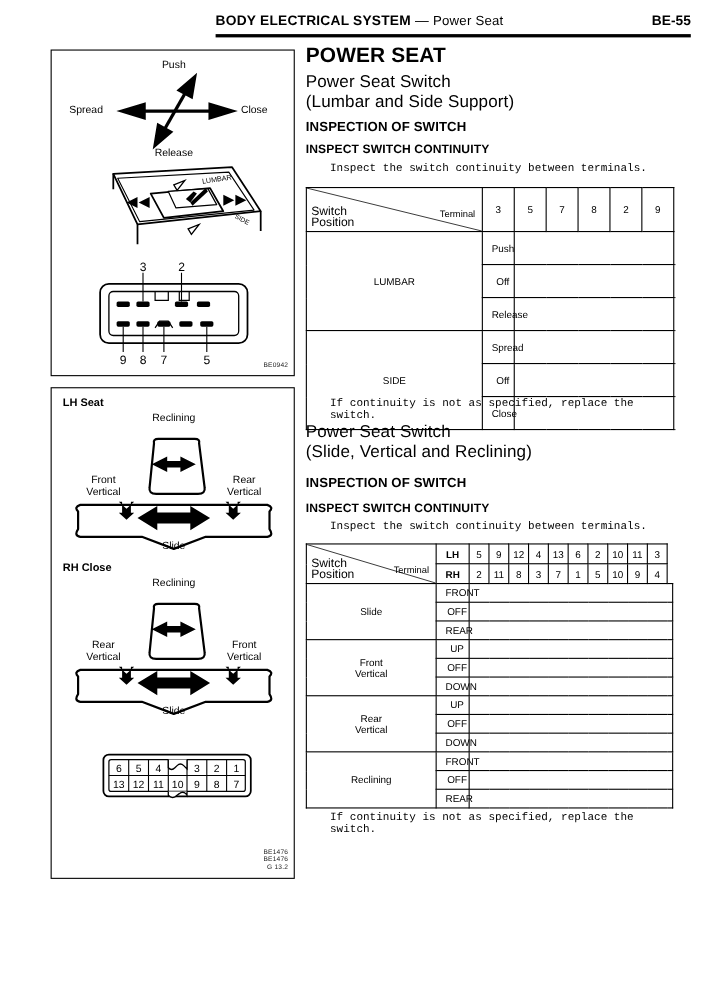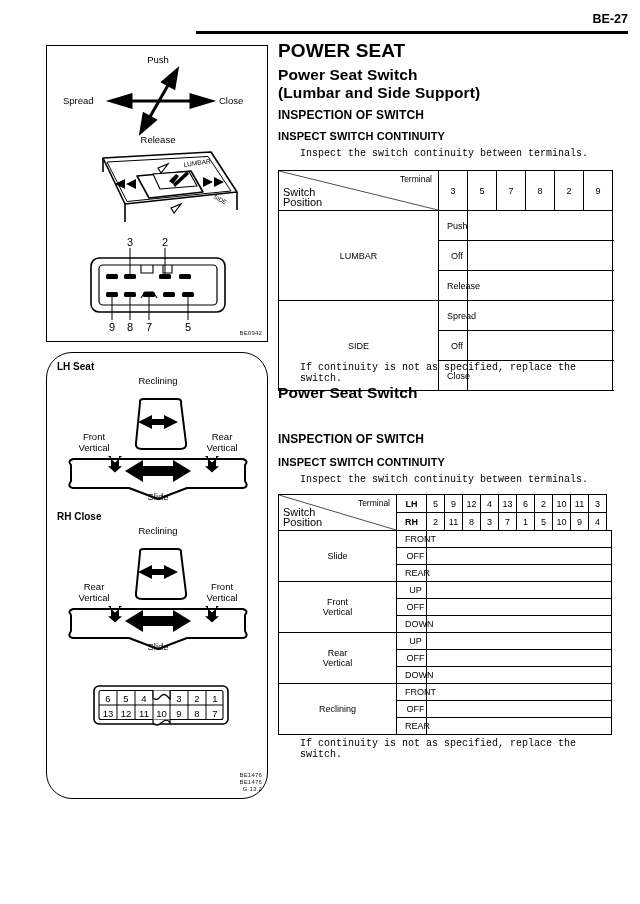--- a/index.html
+++ b/index.html
@@ -19,21 +19,21 @@
   .hdr-title { position:absolute; left:0; top:0; font-size:12.5px; font-weight:bold; letter-spacing:.2px; white-space:nowrap; }
   .hdr-title .sys { font-weight:bold; }
   .hdr-title .dash { font-weight:normal; }
   .hdr-title .sub { font-weight:normal; font-size:12px; }
   .hdr-page { position:absolute; right:0; top:0; font-size:12.5px; font-weight:bold; }
   .hdr-rule { position:absolute; left:196px; top:31px; width:432px; height:3px; background:#000; }
 
   
   .panel { position:absolute; border:1.5px solid #000; background:#fff; }
   #panel-switch { left:46px; top:45px; width:222px; height:297px; }
-  #panel-seat   { left:46px; top:352px; width:222px; height:447px;border-radius:26px; }
+  #panel-seat   { left:46px; top:352px; width:222px; height:447px; }
 
   .fig-code { position:absolute; right:5px; font-size:6px; line-height:7px; color:#222; text-align:right; letter-spacing:.2px; }
 
   
   .cross { position:absolute; left:0; top:8px; width:222px; height:96px; }
   .cross-lbl { position:absolute; font-size:9.5px; }
 
   
   .swbody { position:absolute; left:14px; top:100px; width:194px; height:86px; }
 
@@ -42,50 +42,55 @@
 
   .seat-lbl { position:absolute; font-size:10px; font-weight:bold; }
   .seat-fig { position:absolute; left:0; width:222px; height:150px; }
   .seat-txt { position:absolute; font-size:9.5px; text-align:center; line-height:11px; }
 
   .conn13 { position:absolute; left:44px; width:140px; height:44px; }
 
   
   .rc { position:absolute; left:278px; width:334px; }
   .h1 { font-size:19px; font-weight:bold; letter-spacing:.1px; }
-  .h2 { font-size:15.5px; font-weight:bold; line-height:18px; letter-spacing:.1px; }
+  .h2 { font-size:15.5px; font-weight:normal; line-height:18px; letter-spacing:.1px; }
   .h3 { font-size:12px; font-weight:bold; letter-spacing:.1px; }
   .h4 { font-size:11px; font-weight:bold; letter-spacing:.1px; }
   .body-txt { font-size:10px; }
   .indent { margin-left:22px;font-family:Liberation Mono, monospace; }
 
   
   table.ct { border-collapse:collapse; width:334px; table-layout:fixed; background:#fff; }
   table.ct td { border:1px solid #000; padding:0; font-size:9px; text-align:center; vertical-align:middle; }
   .corner { position:relative; }
-  .corner .t-term { position:absolute; right:6px; top:3px; font-size:8.5px; }
+  .corner .t-term { position:absolute; right:6px; top:18px; font-size:8.5px; }
   .corner .t-pos  { position:absolute; left:4px; bottom:3px; font-size:11px; line-height:10px; text-align:left; }
   .corner svg { position:absolute; left:0; top:0; width:100%; height:100%; }
   .grp { font-size:9.5px; }
   .pos { font-size:9.5px; text-align:left; padding-left:8px !important; }
   .hdrnum { font-weight:normal; font-size:10px; }
   .lrlbl { font-size:9.5px; font-weight:bold; }
 
   .cellwrap { position:relative; height:100%; width:100%; }
   .wire-layer { position:absolute; left:0; top:0; width:100%; height:100%; pointer-events:none; }
 
   .note { font-size:10px; }
 </style>
 </head>
 <body>
 
 <div class="page">
 
   <div class="hdr">
-    <div class="hdr-page">BE-27</div>
+    <div class="hdr-title">
+      <span class="sys">BODY ELECTRICAL SYSTEM</span>
+      <span class="dash">—</span>
+      <span class="sub">Power Seat</span>
+    </div>
+    <div class="hdr-page">BE-55</div>
   </div>
   <div class="hdr-rule"></div>
 
   <div class="panel" id="panel-switch">
 
     <div class="cross">
       <svg width="222" height="96" viewBox="0 0 222 96">
         <g stroke="#000" stroke-width="3" fill="#000">
           <line x1="78" y1="47" x2="150" y2="47"></line>
           <polygon points="64,47 84,41 84,53"></polygon>
@@ -438,20 +443,21 @@
         </tbody>
       </table>
   </div>
 
   <div class="rc" style="top:362px;">
     <div class="note indent">If continuity is not as specified, replace the switch.</div>
   </div>
 
   <div class="rc" style="top:384px;">
     <div class="h2">Power Seat Switch</div>
+    <div class="h2">(Slide, Vertical and Reclining)</div>
   </div>
   <div class="rc" style="top:432px;">
     <div class="h3">INSPECTION OF SWITCH</div>
   </div>
   <div class="rc" style="top:456px;">
     <div class="h4">INSPECT SWITCH CONTINUITY</div>
   </div>
   <div class="rc" style="top:474px;">
     <div class="body-txt indent">Inspect the switch continuity between terminals.</div>
   </div>

